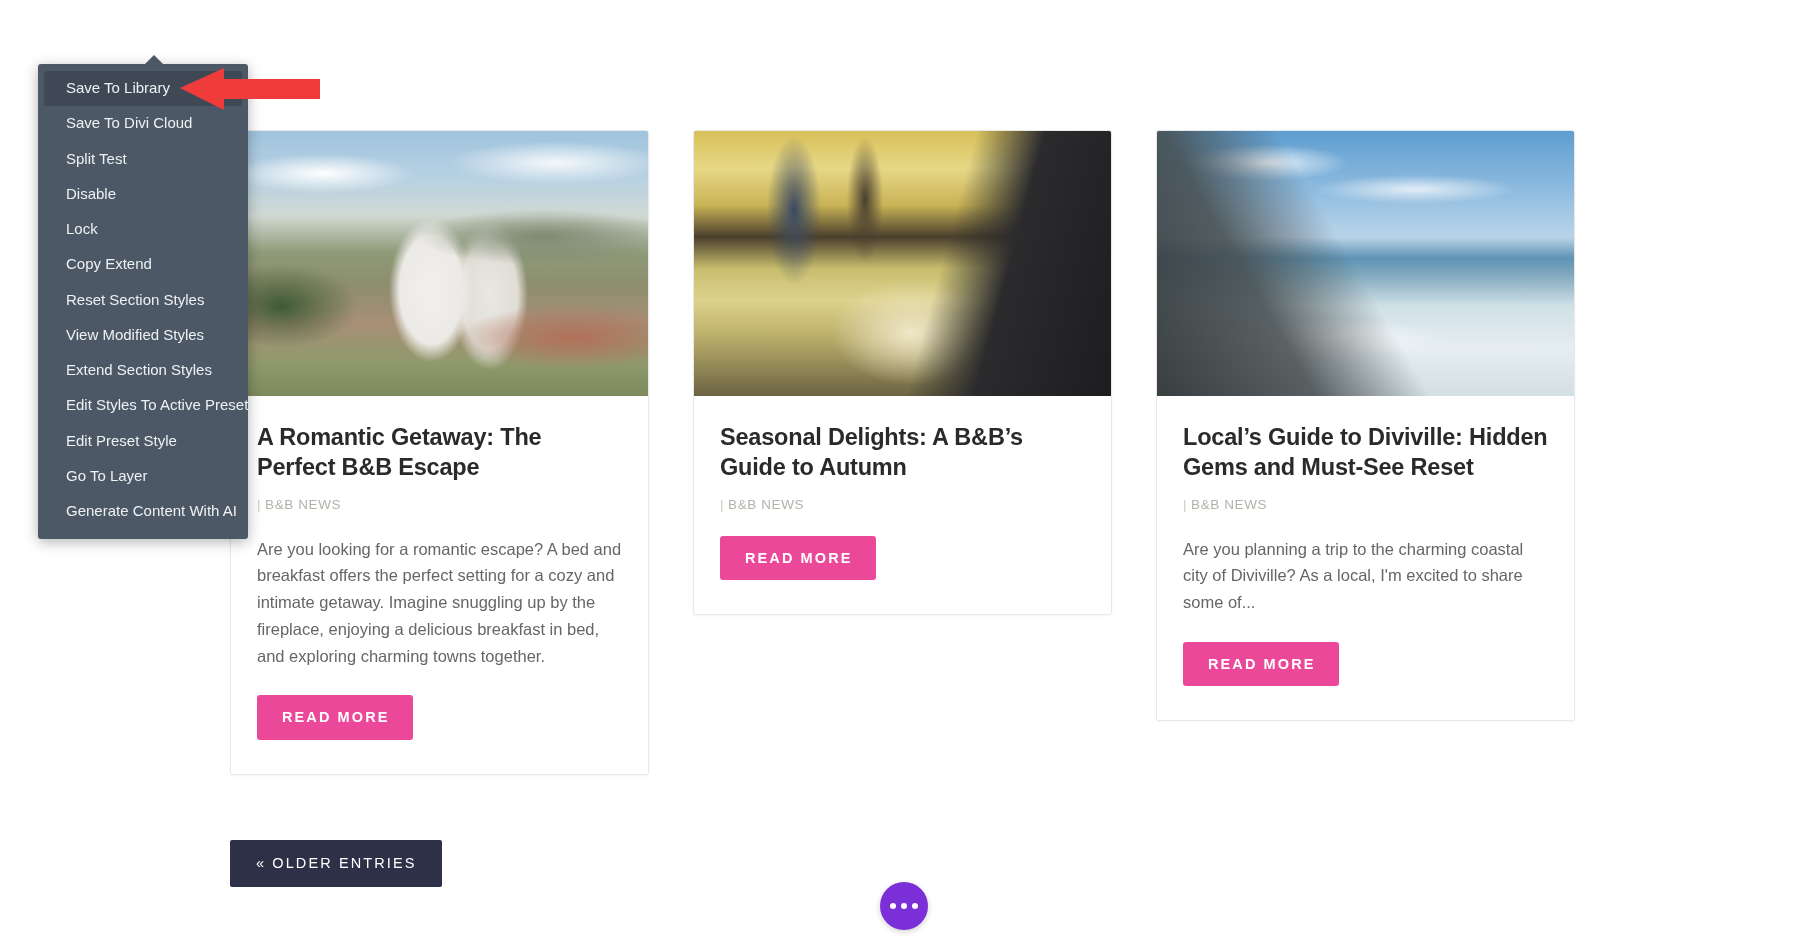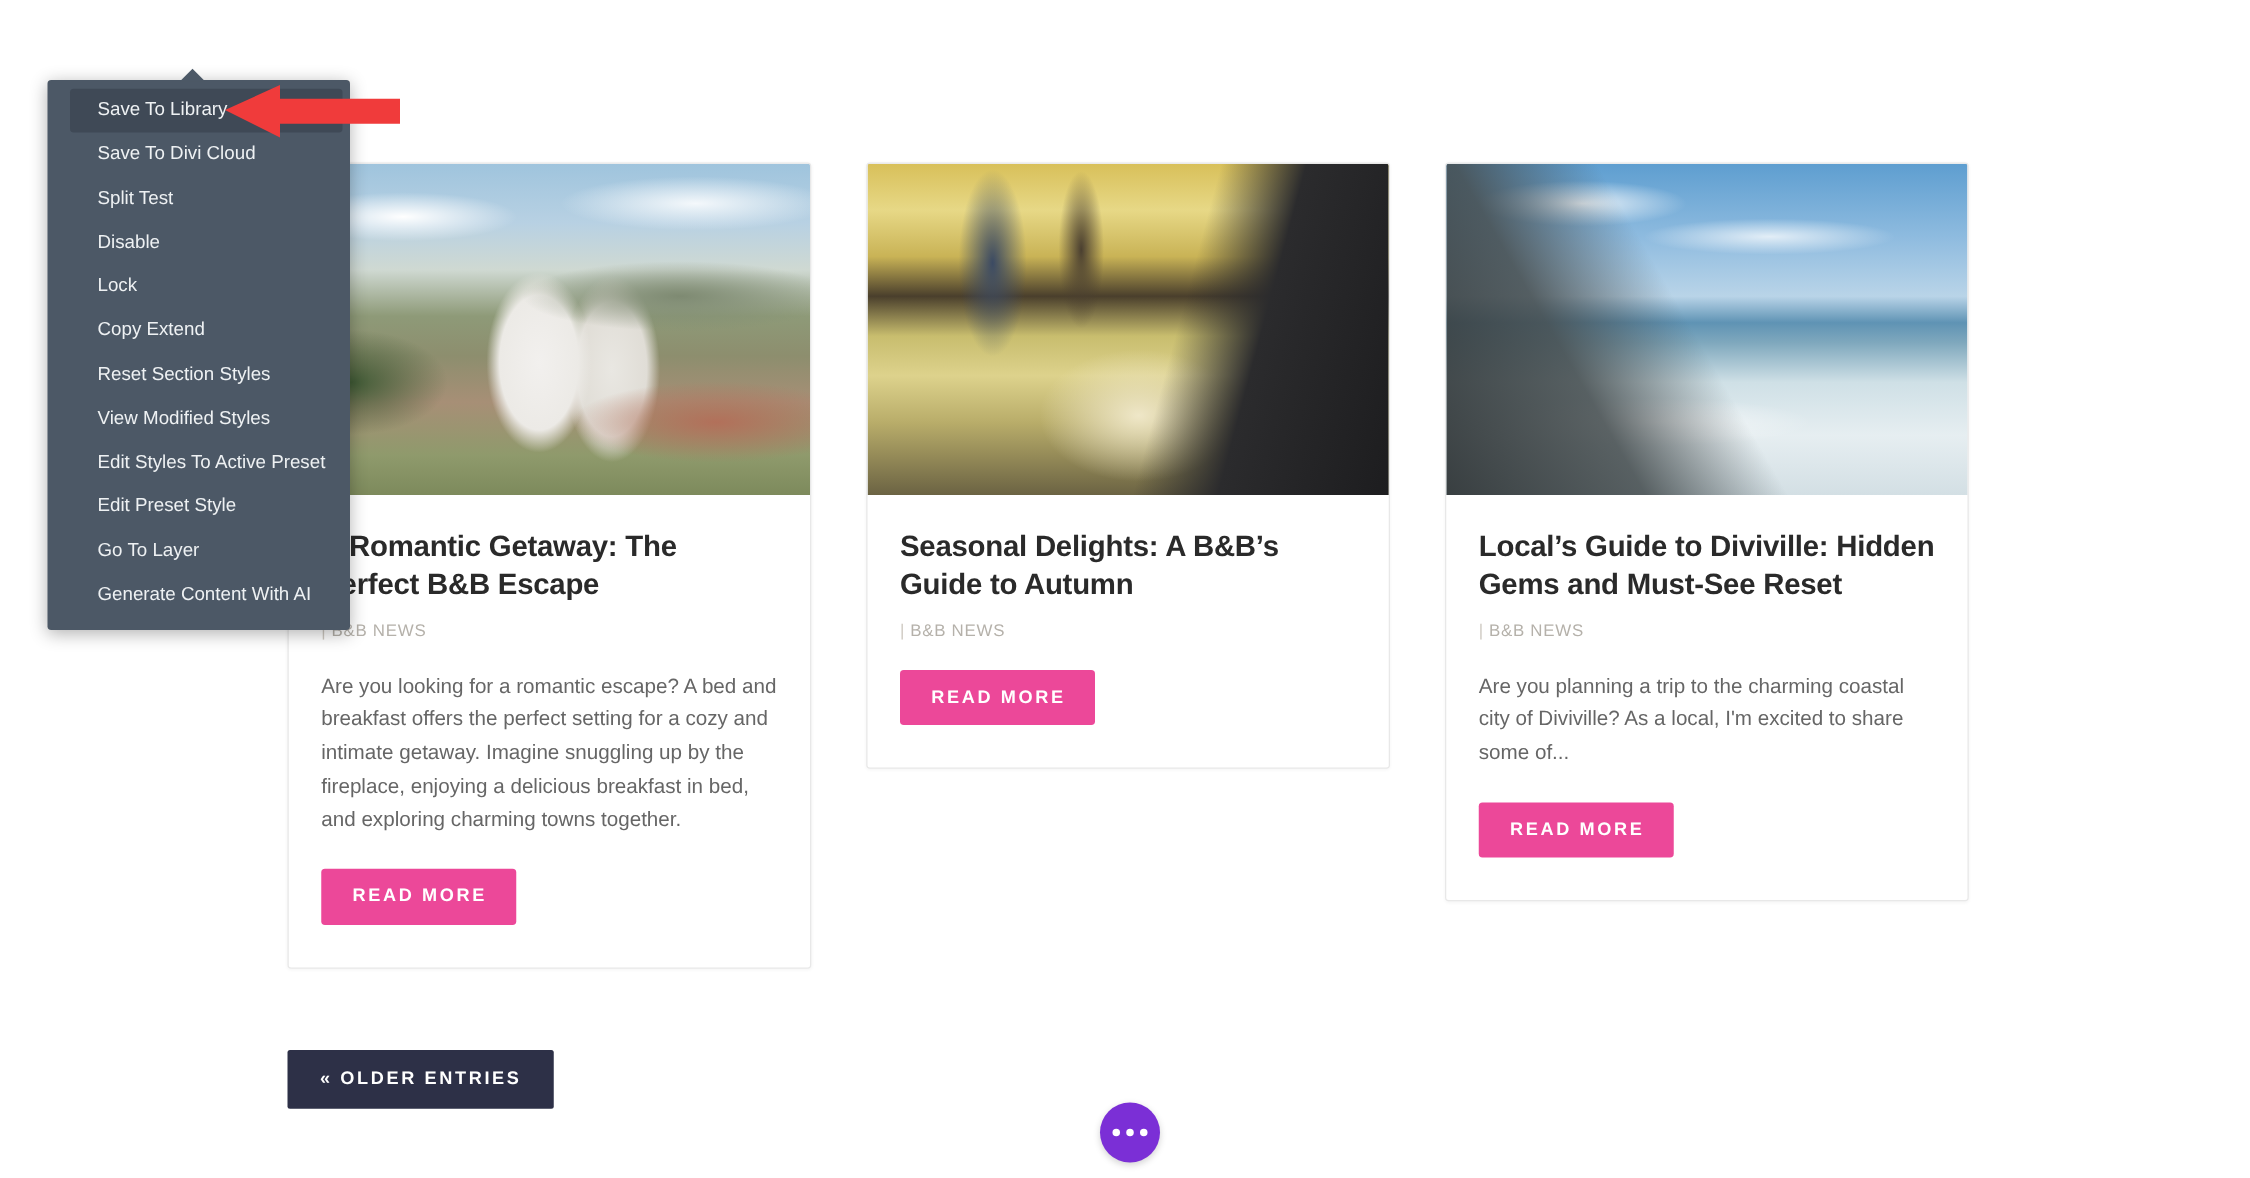--- a/index.html
+++ b/index.html
@@ -87,21 +87,21 @@
   .pager {
     position: absolute;
     left: 230px;
     top: 840px;
   }
   .btn-pager {
     display: inline-block;
     background: #2d3047;
     color: #ffffff;
     font-size: 14.5px;
-    font-weight: bold;
+    font-weight: normal;
     letter-spacing: 2.1px;
     padding: 16px 26px;
     border: none;
     border-radius: 2px;
     cursor: pointer;
     line-height: 1;
     font-family: "Liberation Sans", sans-serif;
   }
 
   
@@ -122,24 +122,24 @@
   .fab .dot {
     width: 6px; height: 6px; border-radius: 50%;
     background: #ffffff;
   }
 
   
   .ctx-menu {
     position: absolute;
     left: 38px;
     top: 64px;
-    width: 242px;
+    width: 210px;
     background: #4c5866;
     border-radius: 3px;
-    padding: 7px 0 10px 12px;
+    padding: 7px 0 10px 0;
     box-shadow: 0 3px 14px rgba(0,0,0,0.30);
     z-index: 50;
   }
   .ctx-arrow {
     position: absolute;
     top: -9px;
     left: 106px;
     width: 0; height: 0;
     border-left: 10px solid transparent;
     border-right: 10px solid transparent;
@@ -285,20 +285,21 @@
   <div class="ctx-menu">
     <div class="ctx-arrow"></div>
     <div class="ctx-item active">Save To Library</div>
     <div class="ctx-item">Save To Divi Cloud</div>
     <div class="ctx-item">Split Test</div>
     <div class="ctx-item">Disable</div>
     <div class="ctx-item">Lock</div>
     <div class="ctx-item">Copy Extend</div>
     <div class="ctx-item">Reset Section Styles</div>
     <div class="ctx-item">View Modified Styles</div>
+    <div class="ctx-item">Extend Section Styles</div>
     <div class="ctx-item">Edit Styles To Active Preset</div>
     <div class="ctx-item">Edit Preset Style</div>
     <div class="ctx-item">Go To Layer</div>
     <div class="ctx-item">Generate Content With AI</div>
   </div>
 
   <svg class="annot-arrow" viewBox="0 0 140 48">
     <polygon points="0,22 44,2 44,13 140,13 140,33 44,33 44,44" fill="#f03b3b"></polygon>
   </svg>
 

